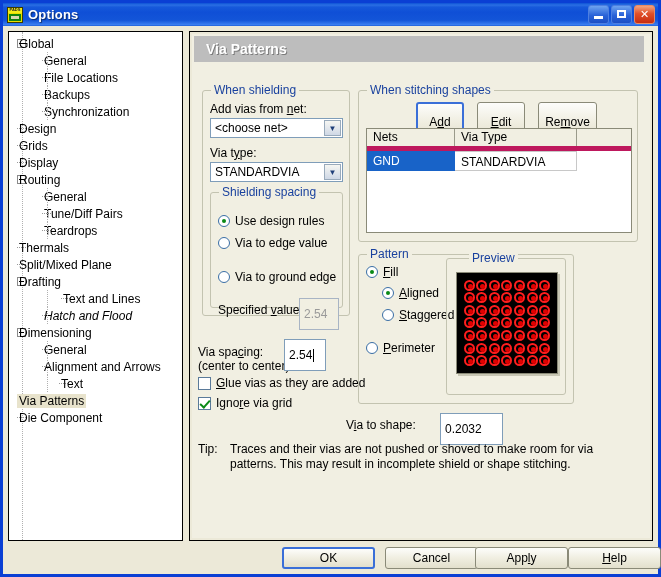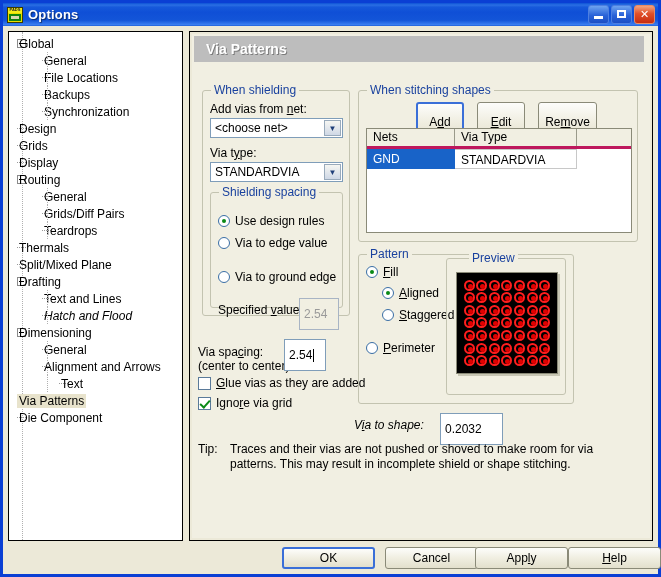--- a/index.html
+++ b/index.html
@@ -89,21 +89,21 @@
                        border:solid #0a8a16;border-width:0 2px 2px 0;transform:rotate(42deg);}
 
   .btn{position:absolute;height:39px;border:1px solid #8a8a78;border-radius:3px;
        background:linear-gradient(to bottom,#fdfdfb,#f0eee1 50%,#e2dfcc);
        box-sizing:border-box;font-size:12px;display:flex;align-items:center;
        justify-content:center;color:#000;}
   .btn.default{border:2px solid #3a6fd8;}
 
   
   .tbl{position:absolute;border:1px solid #8a8a78;background:#fff;box-sizing:border-box;overflow:hidden;}
-  .tbl .hdr{display:flex;height:17px;border-bottom:3px solid #be185d;background:#f1efe2;}
+  .tbl .hdr{display:flex;height:17px;border-bottom:5px solid #be185d;background:#f1efe2;}
   .tbl .hdr div{font-size:12px;padding-left:6px;line-height:17px;box-sizing:border-box;
                 border-right:1px solid #9a9a8a;}
   .tbl .row{display:flex;height:20px;}
   .tbl .row div{font-size:12px;padding-left:6px;line-height:20px;box-sizing:border-box;}
   .tbl .row .c0{background:#1863c8;color:#fff;}
   .tbl .row .c1{border:1px solid #c8c8c8;border-left:none;}
   .c0{width:88px;}
   .c1{width:122px;}
 
   
@@ -193,41 +193,41 @@
             <span class="exp"></span>
             <span class="lbl">Routing</span>
           </div>
           <div class="tnode" style="padding-left: 33px;">
             <span class="dots"></span>
             <span class="lbl">General</span>
             <span class="vline2"></span>
           </div>
           <div class="tnode" style="padding-left: 33px;">
             <span class="dots"></span>
-            <span class="lbl">Grids/Diff Pairs</span>
+            <span class="lbl">Tune/Diff Pairs</span>
             <span class="vline2"></span>
           </div>
           <div class="tnode" style="padding-left: 33px;">
             <span class="dots"></span>
             <span class="lbl">Teardrops</span>
             <span class="vline2"></span>
           </div>
           <div class="tnode" style="padding-left: 8px;">
             <span class="dots"></span>
             <span class="lbl">Thermals</span>
           </div>
           <div class="tnode" style="padding-left: 8px;">
             <span class="dots"></span>
             <span class="lbl">Split/Mixed Plane</span>
           </div>
           <div class="tnode" style="padding-left: 8px;">
             <span class="exp"></span>
             <span class="lbl">Drafting</span>
           </div>
-          <div class="tnode" style="padding-left: 33px;">
+          <div class="tnode" style="padding-left: 52px;">
             <span class="dots"></span>
             <span class="lbl">Text and Lines</span>
             <span class="vline2"></span>
           </div>
           <div class="tnode" style="padding-left: 33px; font-style: italic;">
             <span class="dots"></span>
             <span class="lbl">Hatch and Flood</span>
             <span class="vline2"></span>
           </div>
           <div class="tnode" style="padding-left: 8px;">
@@ -408,21 +408,21 @@
             <div class="via"></div>
             <div class="via"></div>
             <div class="via"></div>
             <div class="via"></div>
             <div class="via"></div>
             <div class="via"></div>
             <div class="via"></div>
           </div>
       </div>
 
-      <div class="lbl" style="left:164px;top:386px;font-style:italic;">V<span class="ul">i</span>a to shape:</div>
+      <div class="lbl" style="left:156px;top:386px;">V<span class="ul">i</span>a to shape:</div>
       <div class="txtbox" style="left:250px;top:381px;width:63px;">
         <span>0.2032</span>
       </div>
 
       <div class="tip" style="left:8px;top:410px;">Tip:</div>
       <div class="tip" style="left:40px;top:410px;width:390px;">Traces and their vias are not pushed or shoved to make room for via patterns. This may result in incomplete shield or shape stitching.</div>
     </div>
 
     <div class="footer">
       <div class="btn default fbtn" style="left:274px;">OK</div>

